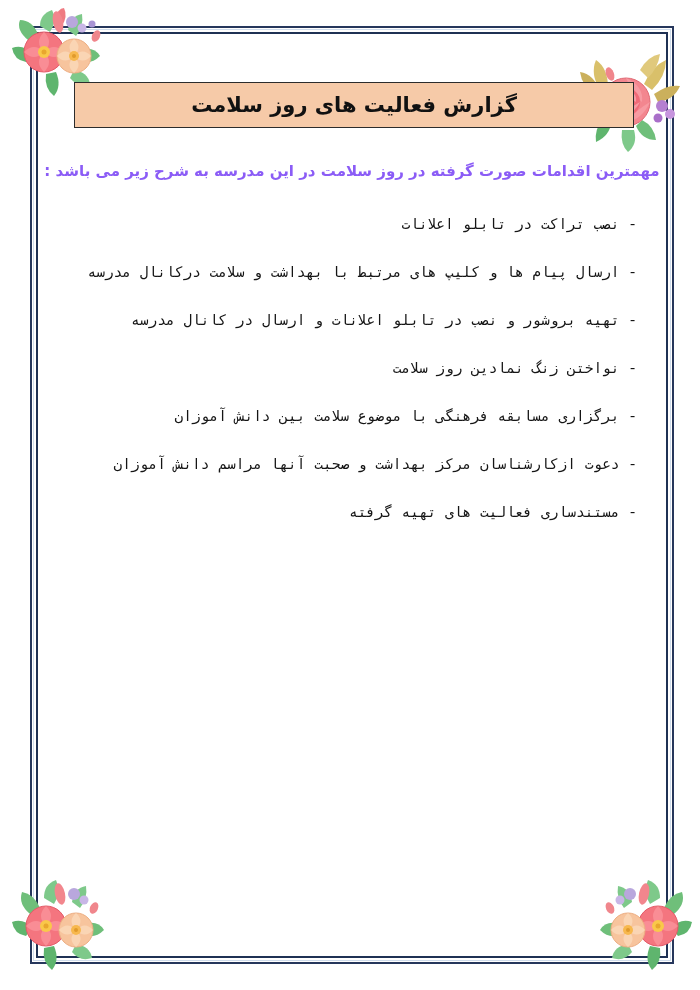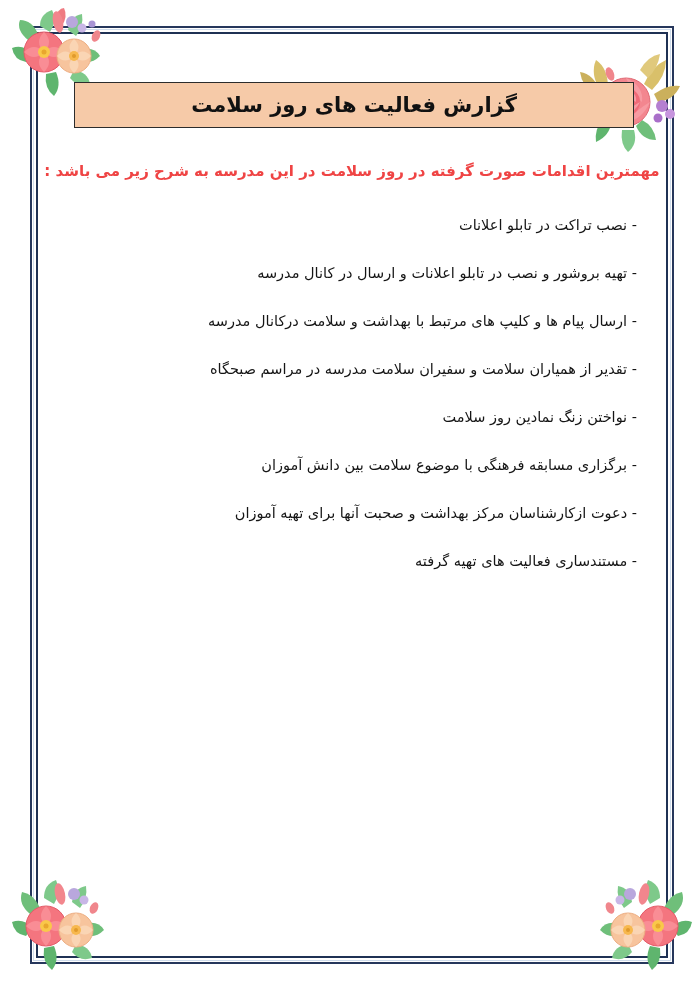--- a/index.html
+++ b/index.html
@@ -74,32 +74,33 @@
 
   
   .subtitle {
     position: absolute;
     left: 0;
     right: 0;
     top: 162px;
     text-align: center;
     font-size: 15px;
     font-weight: bold;
-    color: #ef4444;
+    color: #8b5cf6;
     direction: rtl;
   }
 
   
   .activity-list {
     position: absolute;
     right: 63px;
     left: 55px;
     top: 218px;
     direction: rtl;
     text-align: right;
+    font-family: Liberation Mono, monospace;
   }
   .activity-item {
     font-size: 14.5px;
     color: #151515;
     line-height: 1;
     height: 48px;
     white-space: nowrap;
     direction: rtl;
   }
 
@@ -265,22 +266,21 @@
   </svg>
 
   <div class="title-bar">
     <span class="title-text">گزارش فعالیت های روز سلامت</span>
   </div>
 
   <div class="subtitle">مهمترین اقدامات صورت گرفته در روز سلامت در این مدرسه به شرح زیر می باشد :</div>
 
   <div class="activity-list">
     <div class="activity-item">- نصب تراکت در تابلو اعلانات</div>
+    <div class="activity-item">- ارسال پیام ها و کلیپ های مرتبط با بهداشت و سلامت درکانال مدرسه</div>
     <div class="activity-item">- تهیه بروشور و نصب در تابلو اعلانات و ارسال در کانال مدرسه</div>
-    <div class="activity-item">- ارسال پیام ها و کلیپ های مرتبط با بهداشت و سلامت درکانال مدرسه</div>
-    <div class="activity-item">- تقدیر از همیاران سلامت و سفیران سلامت مدرسه در مراسم صبحگاه</div>
     <div class="activity-item">- نواختن زنگ نمادین روز سلامت</div>
     <div class="activity-item">- برگزاری مسابقه فرهنگی با موضوع سلامت بین دانش آموزان</div>
-    <div class="activity-item">- دعوت ازکارشناسان مرکز بهداشت و صحبت آنها برای تهیه آموزان</div>
+    <div class="activity-item">- دعوت ازکارشناسان مرکز بهداشت و صحبت آنها مراسم دانش آموزان</div>
     <div class="activity-item">- مستندساری فعالیت های تهیه گرفته</div>
   </div>
 
 </div>
 
 </body></html>

